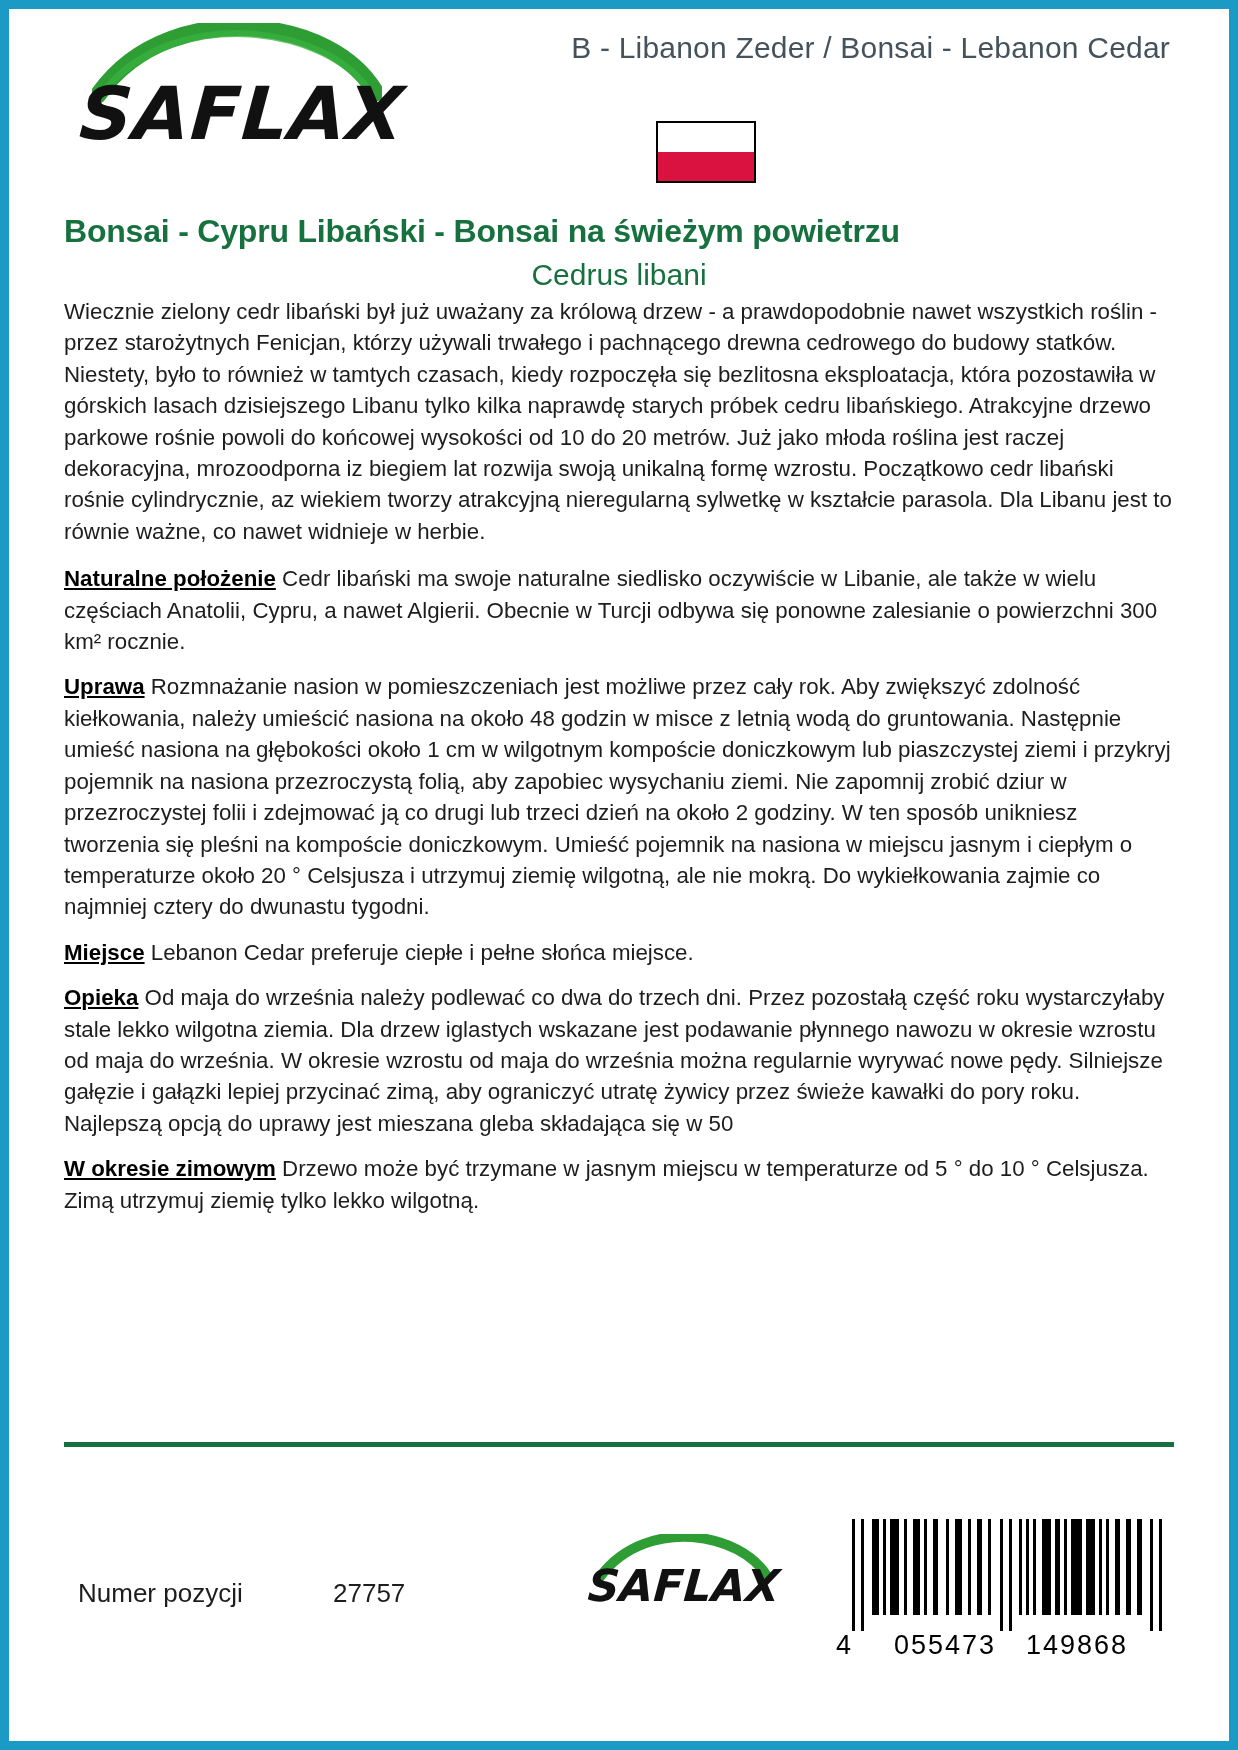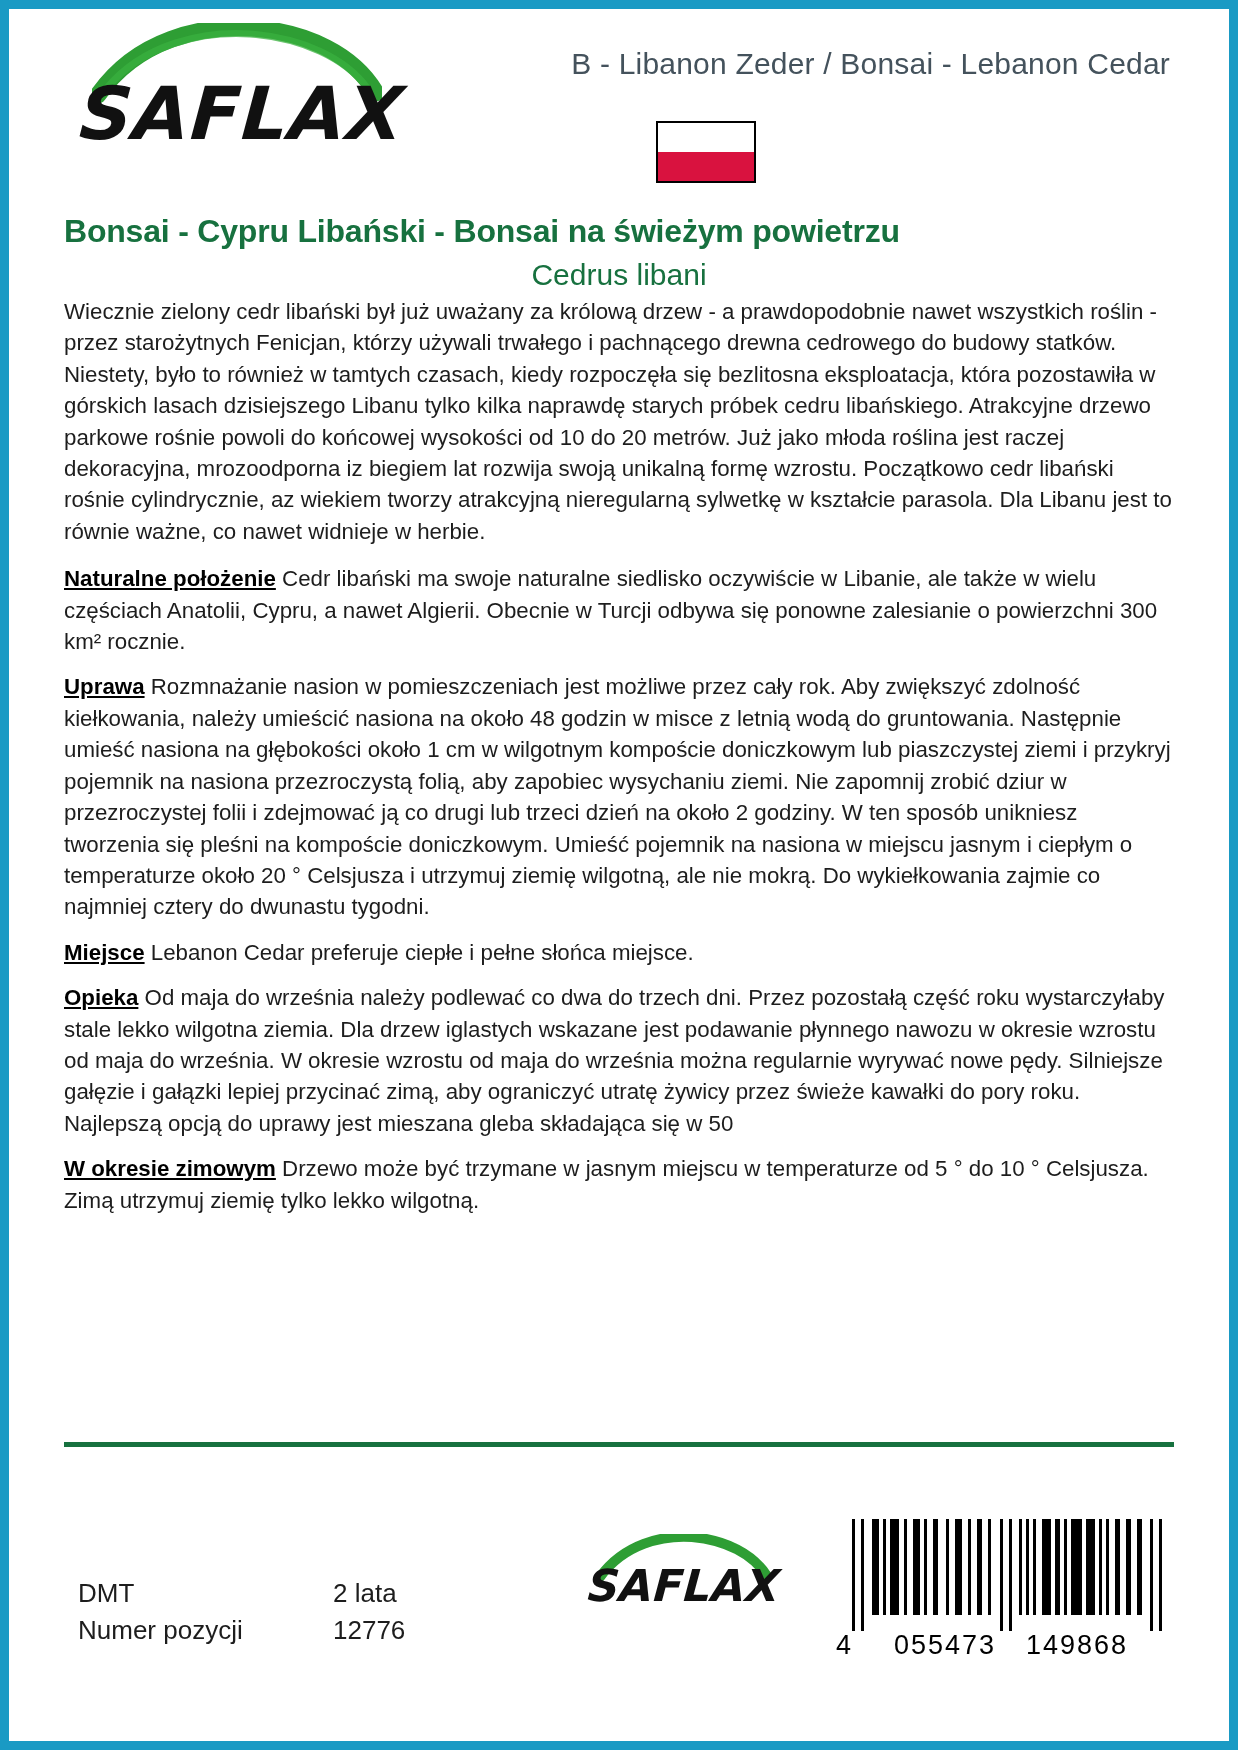--- a/index.html
+++ b/index.html
@@ -53,21 +53,21 @@
     font-size: 73px;
     font-weight: bold;
     font-style: italic;
     letter-spacing: 1px;
     color: #111111;
     transform: skewX(-4deg);
   }
   .header-title {
     position: absolute;
     right: 4px;
-    top: 38px;
+    top: 22px;
     font-size: 30px;
     color: #44525c;
     letter-spacing: 0.2px;
     white-space: nowrap;
   }
   .flag {
     position: absolute;
     left: 592px;
     top: 112px;
     width: 100px;
@@ -228,27 +228,23 @@
     <p class="body-text tight"><span class="sec-head">W okresie zimowym</span><span> Drzewo może być trzymane w jasnym miejscu w temperaturze od 5 ° do 10 ° Celsjusza. Zimą utrzymuj ziemię tylko lekko wilgotną.</span></p>
 
   </div>
 
   <div class="divider"></div>
 
   <div class="footer">
 
     <table class="info-table">
       <tbody>
-          <tr>
-        <td class="lbl">DMT</td>
-        <td class="val">2 lata</td>
-      </tr>
       <tr>
         <td class="lbl">Numer pozycji</td>
-        <td class="val">12776</td>
+        <td class="val">27757</td>
       </tr>
     </tbody>
       </table>
 
     <div class="footer-logo">
       <svg class="logo-arc2" viewBox="0 0 175 48">
         <path d="M4 43 C 28 10, 66 1, 96 3 C 130 6, 157 20, 171 42" stroke="#2e9e34" stroke-width="10" fill="none" stroke-linecap="round"></path>
       </svg>
       <div class="logo-word2">SAFLAX</div>
     </div>

